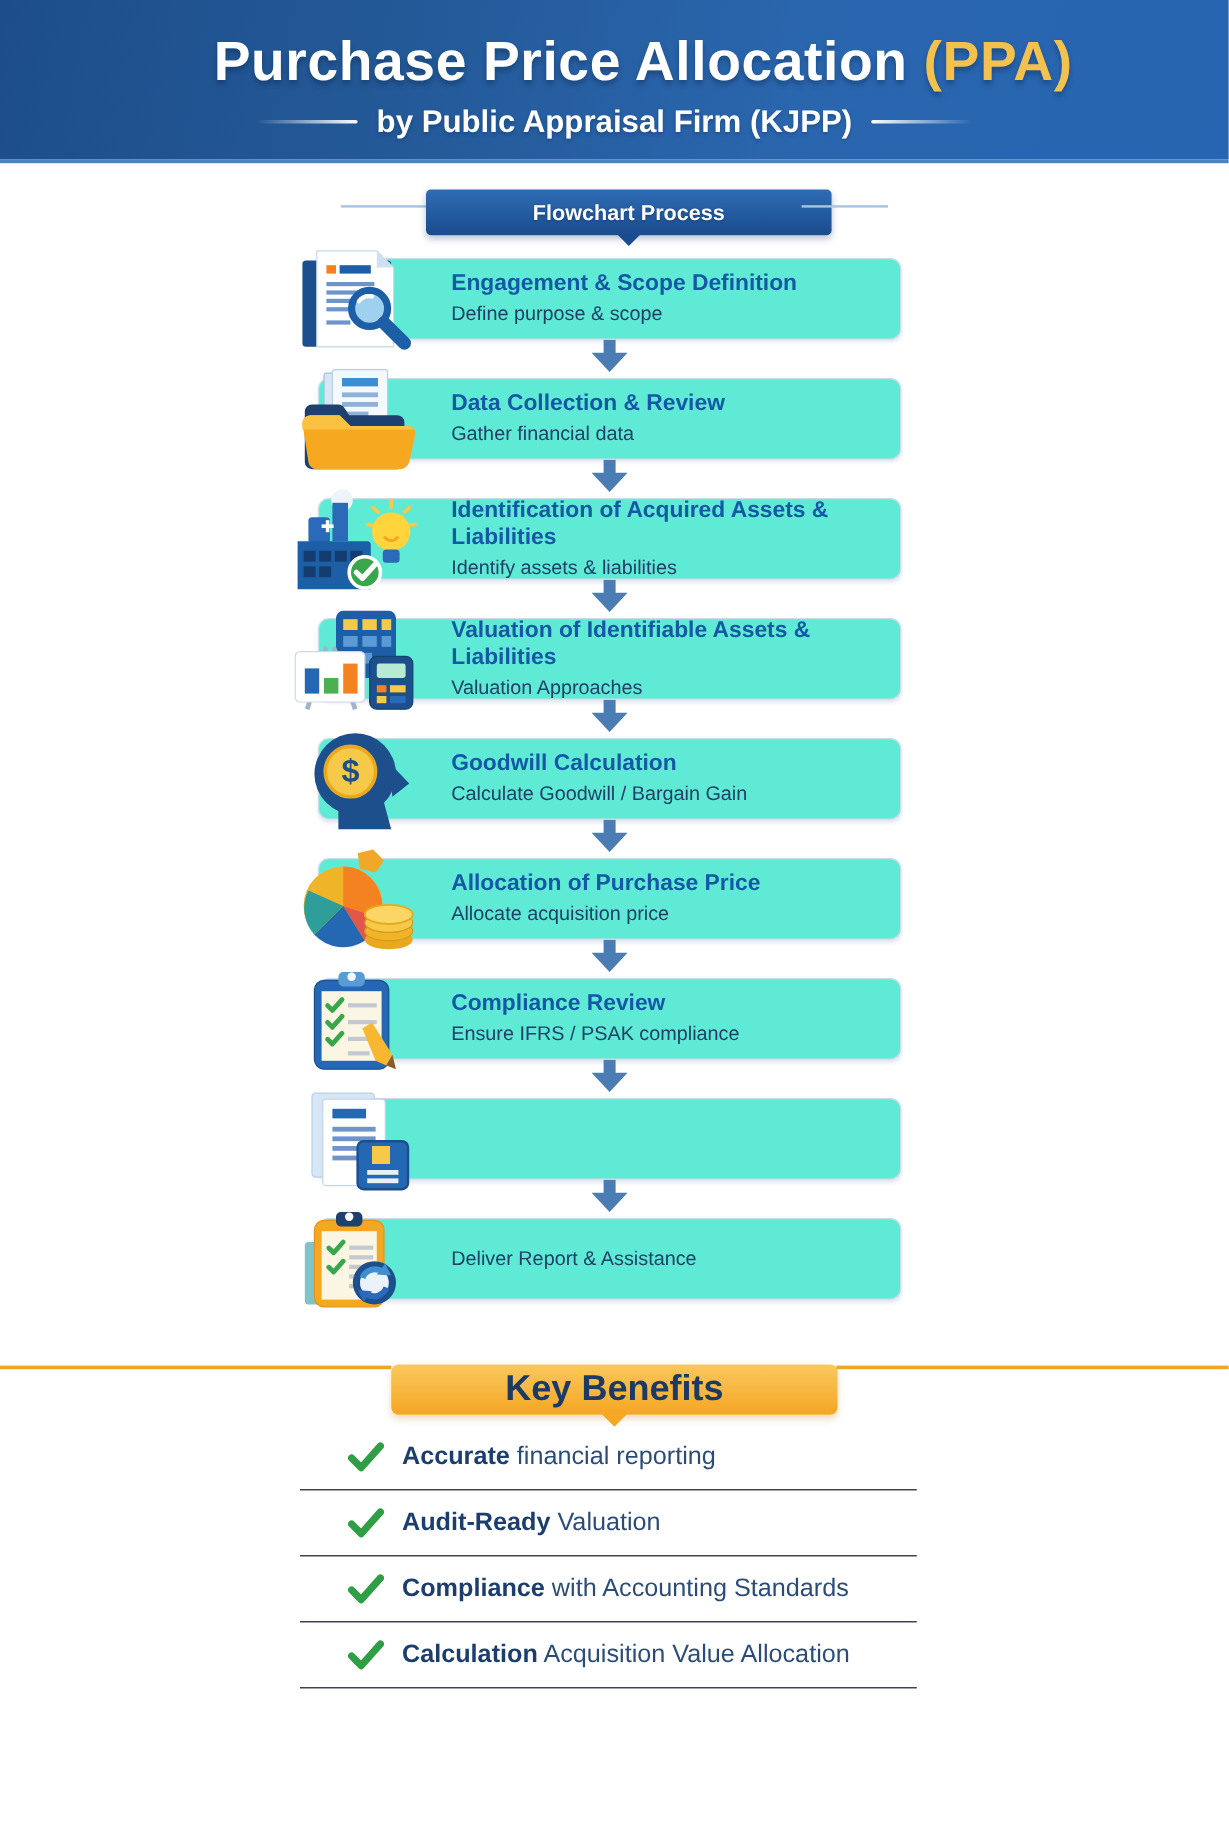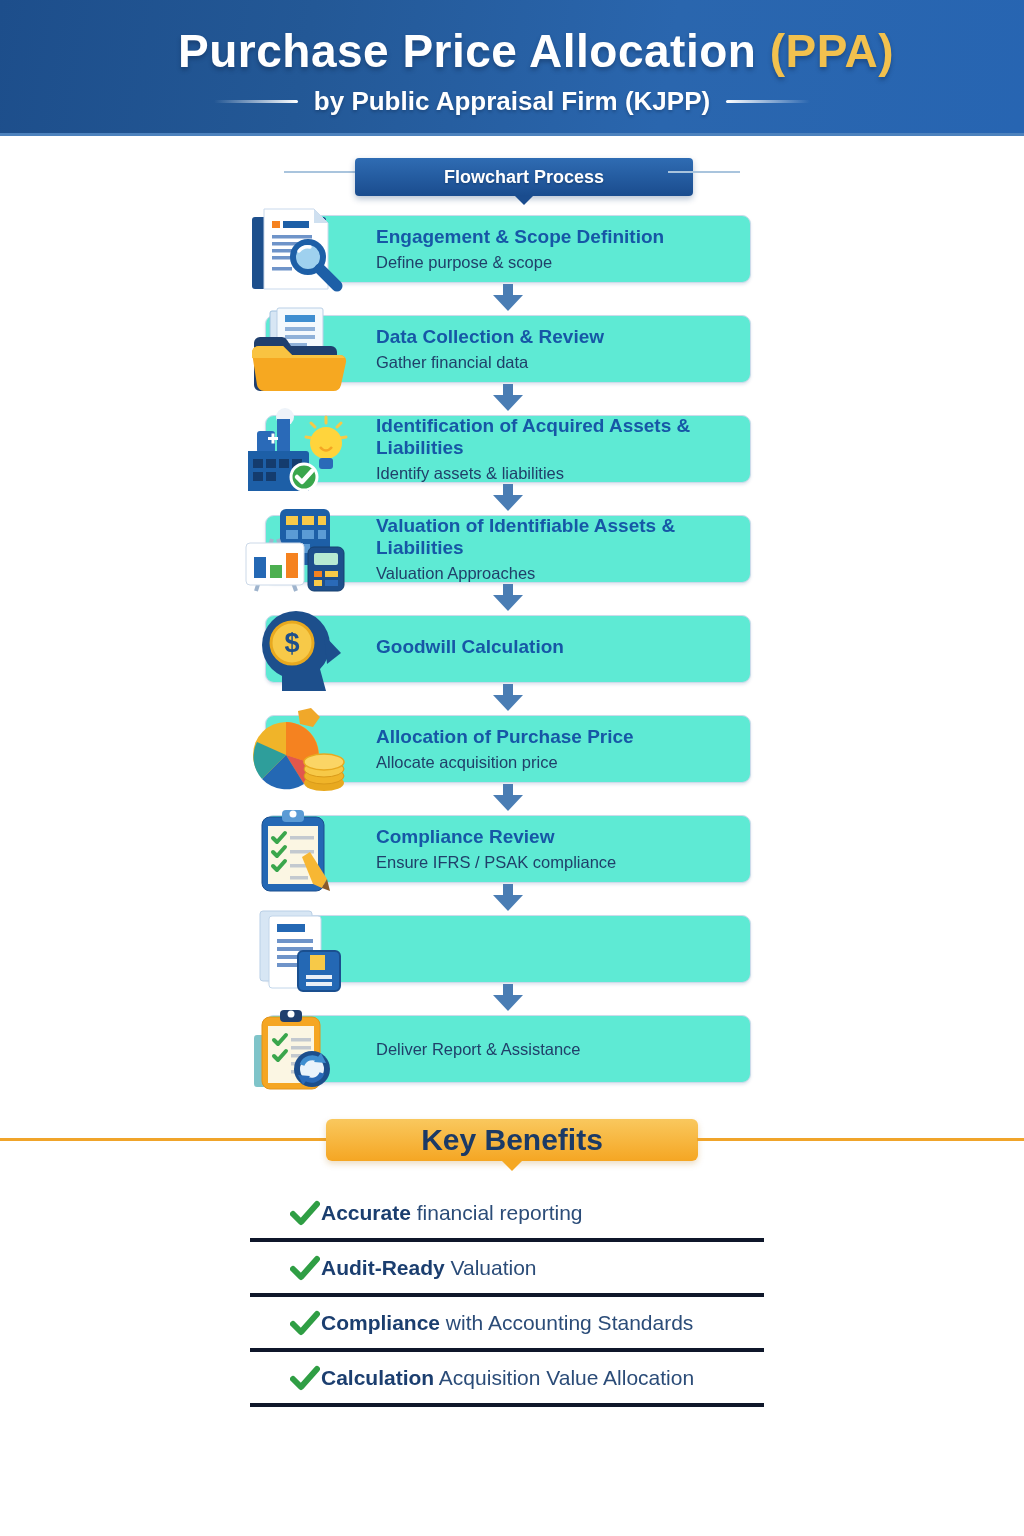--- a/index.html
+++ b/index.html
@@ -56,34 +56,34 @@
   .step-icon { position:absolute; left:-22px; top:-8px; width:114px; height:86px; z-index:2; }
   .step-icon svg { width:100%; height:100%; }
   .arrow-row { height:32px; display:flex; align-items:center; justify-content:center; }
 
   
   .benefits-banner-row { position:relative; height:42px; margin-top:36px; }
   .benefits-side-line { position:absolute; top:19px; height:3px; background:#f0a42a; }
   .benefits-side-line.left { left:0; width:326px; }
   .benefits-side-line.right { right:0; width:327px; }
   .benefits-banner {
-    position:absolute; left:326px; top:0; width:372px; height:42px;
+    position:absolute; left:326px; top:18px; width:372px; height:42px;
     background:linear-gradient(#f9c85e,#f5a623); border-radius:6px;
     display:flex; align-items:center; justify-content:center;
     color:#1b3a66; font-size:30px; font-weight:bold;
     box-shadow:0 3px 6px rgba(180,120,20,.25);
   }
   .benefits-banner::after {
     content:""; position:absolute; left:50%; bottom:-10px; transform:translateX(-50%);
     border-left:11px solid transparent; border-right:11px solid transparent; border-top:11px solid #f5a822;
   }
   .benefits-list { margin:26px 0 0 250px; width:514px; }
   .benefit-row {
-    height:55px; display:flex; align-items:center; gap:1px; padding-left:40px;
-    border-bottom:4px solid #0f172a;
+    height:55px; display:flex; align-items:center; gap:15px; padding-left:40px;
+    border-bottom:1px solid #0f172a;
   }
   .benefit-check svg { width:30px; height:26px; display:block; }
   .benefit-text { font-size:21px; color:#2b4c78; }
   .benefit-text .lead { font-weight:bold; color:#1b3e6f; }
 </style>
 </head>
 <body>
 
 <div class="header">
   <div class="header-title"><span>Purchase Price Allocation </span><span class="accent">(PPA)</span></div>
@@ -237,20 +237,21 @@
     <span>
       <svg width="30" height="27" viewBox="0 0 30 27">
           <path d="M10,0 h10 v11 h10 L15,27 0,11 h10 z" fill="#4a7db4"></path>
         </svg>
     </span>
   </div>
 
   <div class="step-row">
     <div class="step-box">
       <div class="step-title">Goodwill Calculation</div>
+      <div class="step-subtitle">Calculate Goodwill / Bargain Gain</div>
     </div>
     <div class="step-icon">
   <svg viewBox="0 0 112 86">
     <circle cx="52" cy="38" r="34" fill="#1d4f8c"></circle>
     <path d="M80,28 l17,18 l-14,11 z" fill="#1d4f8c"></path>
     <path d="M38,62 h38 l6,22 h-44 z" fill="#1d4f8c"></path>
     <circle cx="48" cy="36" r="21" fill="#f7c948" stroke="#e8a91f" stroke-width="3"></circle>
     <text x="48" y="45" font-size="27" font-weight="bold" fill="#1d4f8c" text-anchor="middle" font-family="Liberation Sans, sans-serif">$</text>
   </svg>
 </div>

